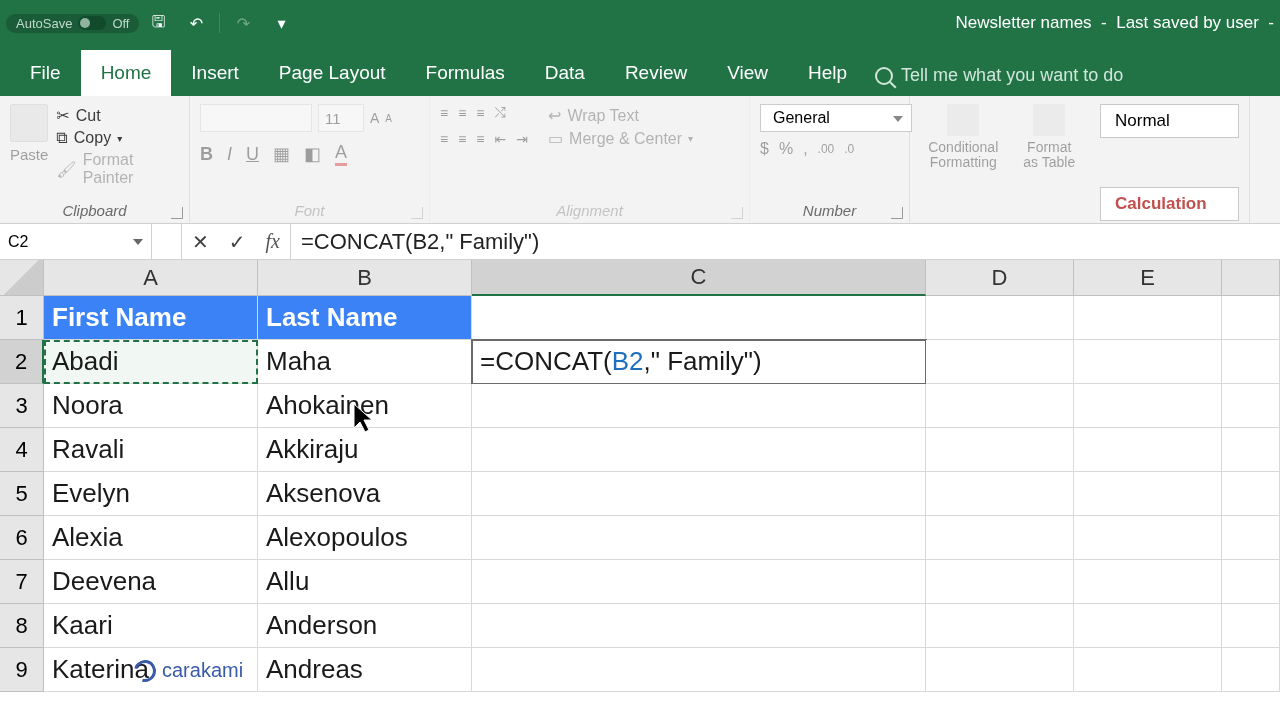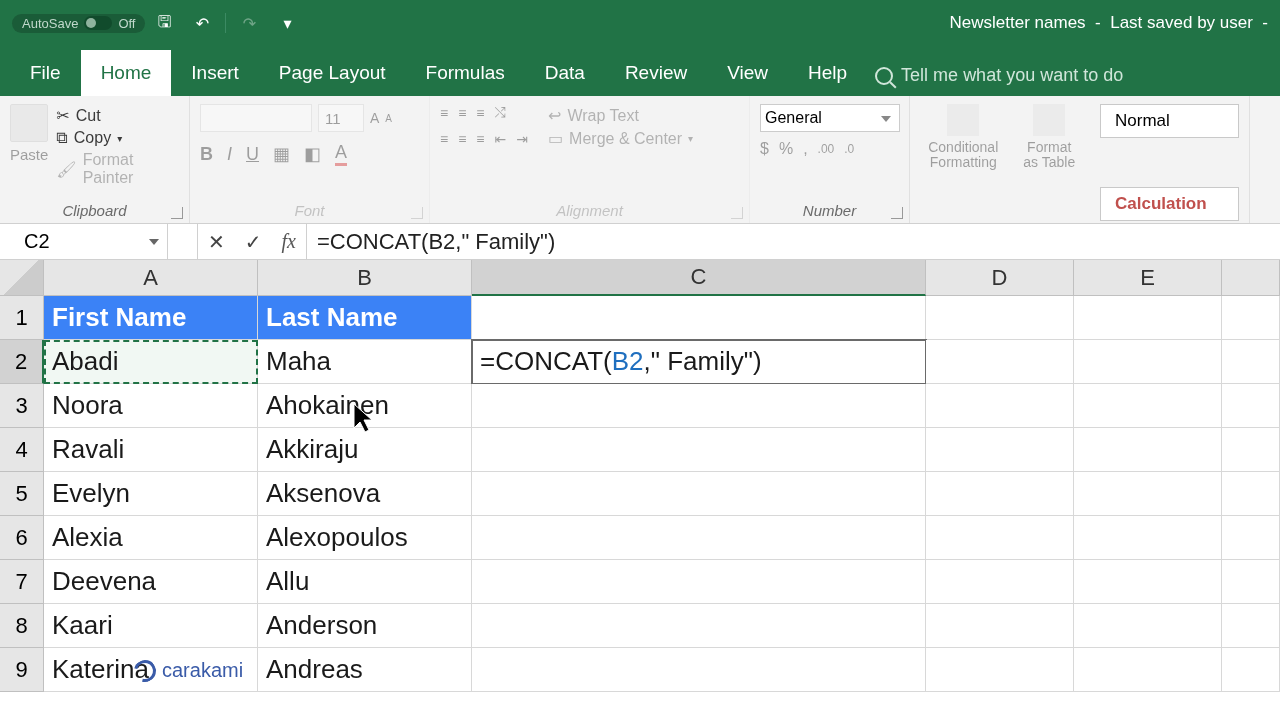--- a/index.html
+++ b/index.html
@@ -1,19 +1,19 @@
 <!DOCTYPE html>
 <html><head>
 <meta charset="utf-8">
 <style>
   * { box-sizing: border-box; margin: 0; padding: 0; }
   body { font-family: 'Segoe UI', Arial, sans-serif; width: 1280px; height: 720px; overflow: hidden; background: #fff; }
 
   
-  .title-bar { background: #217346; height: 46px; display: flex; align-items: center; color: #fff; padding: 0 12px; }
+  .title-bar { background: #217346; height: 46px; display: flex; align-items: center; color: #fff; padding: 0 6px; }
   .autosave { background: #1a5c38; border-radius: 12px; padding: 2px 10px; font-size: 13px; color: #c0d8cb; display: flex; align-items: center; gap: 6px; }
   .autosave .toggle { width: 28px; height: 14px; border-radius: 7px; background: #114b2c; display: inline-block; position: relative; }
   .autosave .toggle::after { content: ''; width: 10px; height: 10px; border-radius: 50%; background: #8fb39e; position: absolute; top: 2px; left: 2px; }
   .tb-icon { width: 22px; height: 22px; display: inline-flex; align-items: center; justify-content: center; color: #fff; margin: 0 8px; font-size: 16px; }
   .tb-sep { width: 1px; height: 20px; background: #3c8a63; margin: 0 4px; }
   .doc-title { margin-left: auto; font-size: 17px; color: #fff; }
 
   
   .ribbon-tabs { background: #217346; height: 50px; display: flex; align-items: flex-end; padding-left: 10px; }
   .rtab { padding: 12px 20px; color: #fff; font-size: 19px; cursor: pointer; }
@@ -29,29 +29,29 @@
   .group-launch { position: absolute; right: -4px; bottom: 2px; width: 12px; height: 12px; border-right: 1px solid #999; border-bottom: 1px solid #999; }
   .group-content { display: flex; align-items: flex-start; gap: 8px; flex: 1; padding-top: 4px; }
   .faded { opacity: 0.35; }
   .txtbtn { font-size: 16px; color: #3b3b3b; display: flex; align-items: center; gap: 6px; padding: 2px 0; }
   .paste-big { width: 38px; height: 38px; background: #d8d8d8; border: 1px solid #bbb; border-radius: 2px; margin-bottom: 4px; }
 
   .fontbox { border: 1px solid #ccc; background: #fff; height: 28px; width: 112px; }
   .sizebox { border: 1px solid #ccc; background: #fff; height: 28px; width: 46px; display: flex; align-items: center; padding-left: 6px; font-size: 15px; }
   .row { display: flex; gap: 6px; align-items: center; }
 
-  .numbox { border: 1px solid #ccc; background: #fff; height: 28px; width: 140px; display: flex; align-items: center; padding-left: 4px; font-size: 16px; position: relative; }
+  .numbox { border: 1px solid #ccc; background: #fff; height: 28px; width: 152px; display: flex; align-items: center; padding-left: 12px; font-size: 16px; position: relative; }
   .numbox::after { content: ''; border-left: 5px solid transparent; border-right: 5px solid transparent; border-top: 6px solid #888; position: absolute; right: 8px; top: 11px; }
 
   .styles-cell { border: 1px solid #c9c9c9; background: #fff; padding: 6px 14px; font-size: 17px; min-width: 110px; text-align: left; }
   .styles-cell.calc { color: #c0504d; font-weight: bold; }
 
   
   .fx-row { height: 36px; border-bottom: 1px solid #d0d0d0; display: flex; align-items: stretch; background: #fff; }
-  .namebox { width: 152px; border-right: 1px solid #d0d0d0; display: flex; align-items: center; padding-left: 8px; font-size: 20px; position: relative; margin-left: 16px; }
+  .namebox { width: 152px; border-right: 1px solid #d0d0d0; display: flex; align-items: center; padding-left: 8px; font-size: 16px; position: relative; }
   .namebox .dd { border-left: 5px solid transparent; border-right: 5px solid transparent; border-top: 6px solid #666; position: absolute; right: 8px; }
   .fx-btns { display: flex; align-items: center; border-right: 1px solid #d0d0d0; padding: 0 10px; gap: 20px; }
   .fx-cancel { color: #444; font-size: 20px; }
   .fx-enter { color: #444; font-size: 20px; }
   .fx-label { font-style: italic; font-family: 'Times New Roman', serif; font-size: 20px; color: #555; }
   .fx-input { flex: 1; display: flex; align-items: center; padding-left: 10px; font-size: 22px; color: #222; }
 
   
   .grid { position: relative; }
   .colhdrs { display: flex; height: 36px; background: #e6e6e6; }

